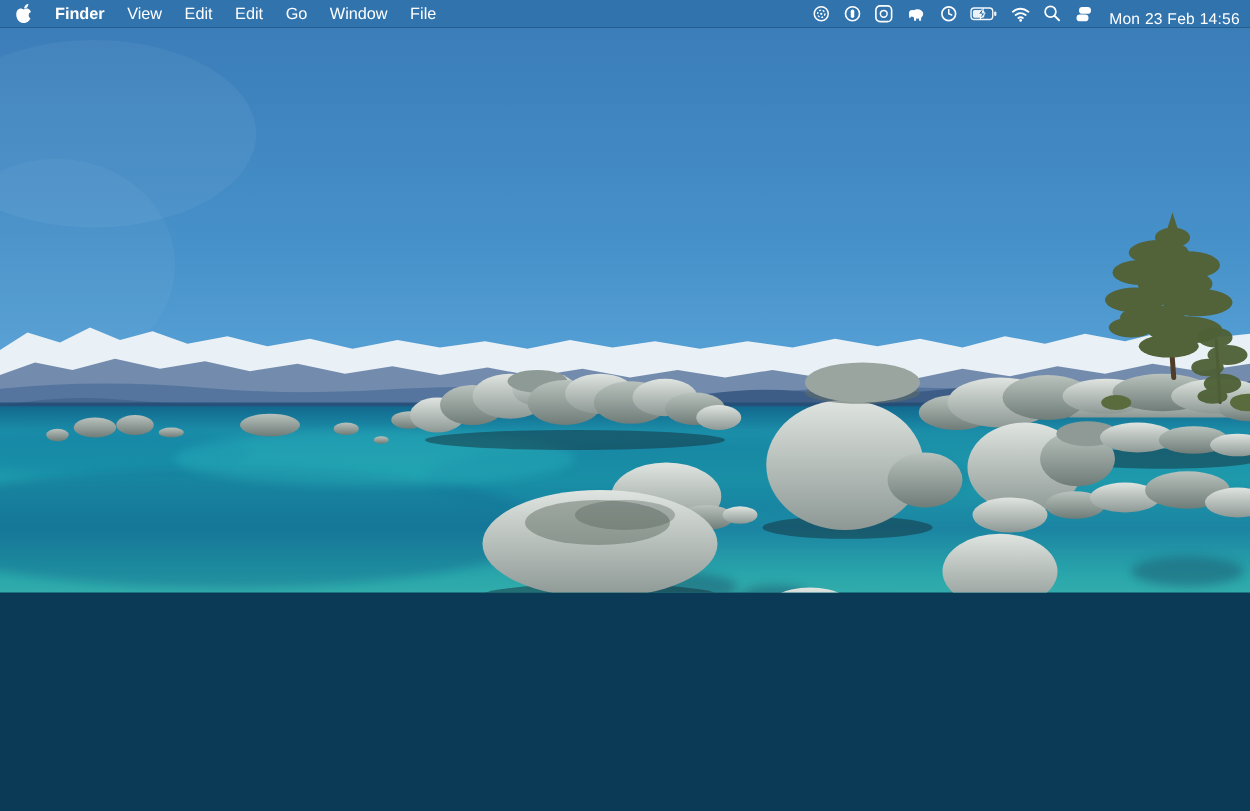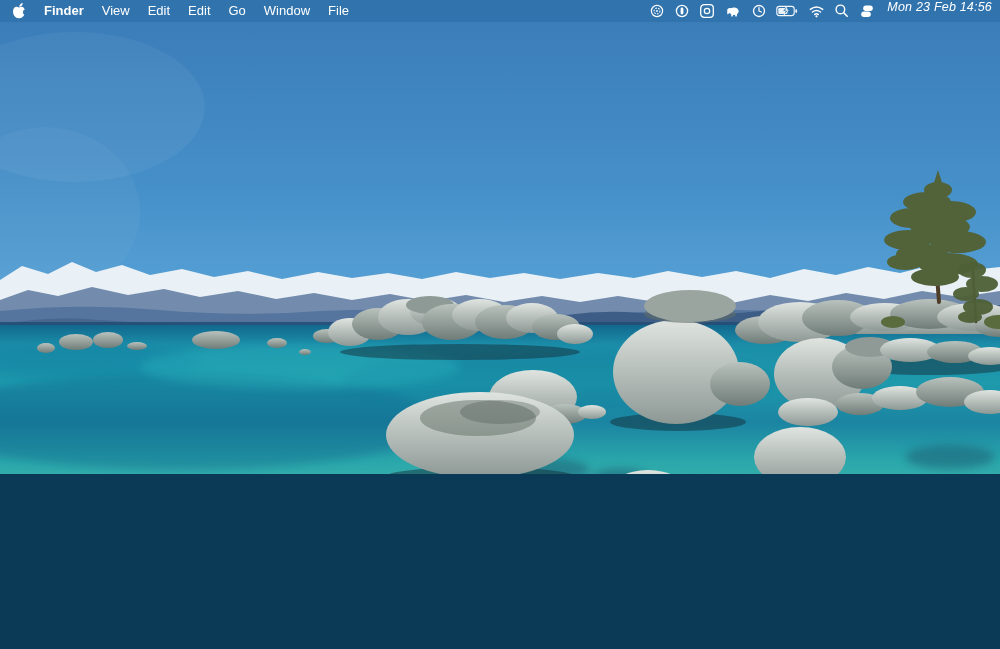--- a/index.html
+++ b/index.html
@@ -17,21 +17,21 @@
     position:absolute;top:0;left:0;width:1000px;height:22px;
     background:#3173ad;color:#fff;
     display:flex;align-items:center;justify-content:space-between;
     box-sizing:border-box;padding:0 8px 0 10px;
     font-size:13px;z-index:10;
   }
   .menu-left{display:flex;align-items:center;height:22px;}
   .apple-btn{display:flex;align-items:center;padding:0 8px 0 2px;height:22px;cursor:default;}
   .menu-item{padding:0 9px;line-height:22px;white-space:nowrap;}
   .menu-item.bold{font-weight:bold;}
-  .menu-right{display:flex;align-items:flex-start;height:22px;font-style:italic;}
+  .menu-right{display:flex;align-items:flex-end;height:22px;}
   .status-icon{display:flex;align-items:center;justify-content:center;height:22px;padding:0 4.5px;}
   .clock{margin-left:8px;font-size:12.5px;white-space:nowrap;letter-spacing:.2px;}
 </style>
 </head>
 <body>
 
 <div class="desktop">
 
   <div class="wallpaper">
     <svg width="1000" height="627" viewBox="0 0 1000 627" preserveAspectRatio="none">

